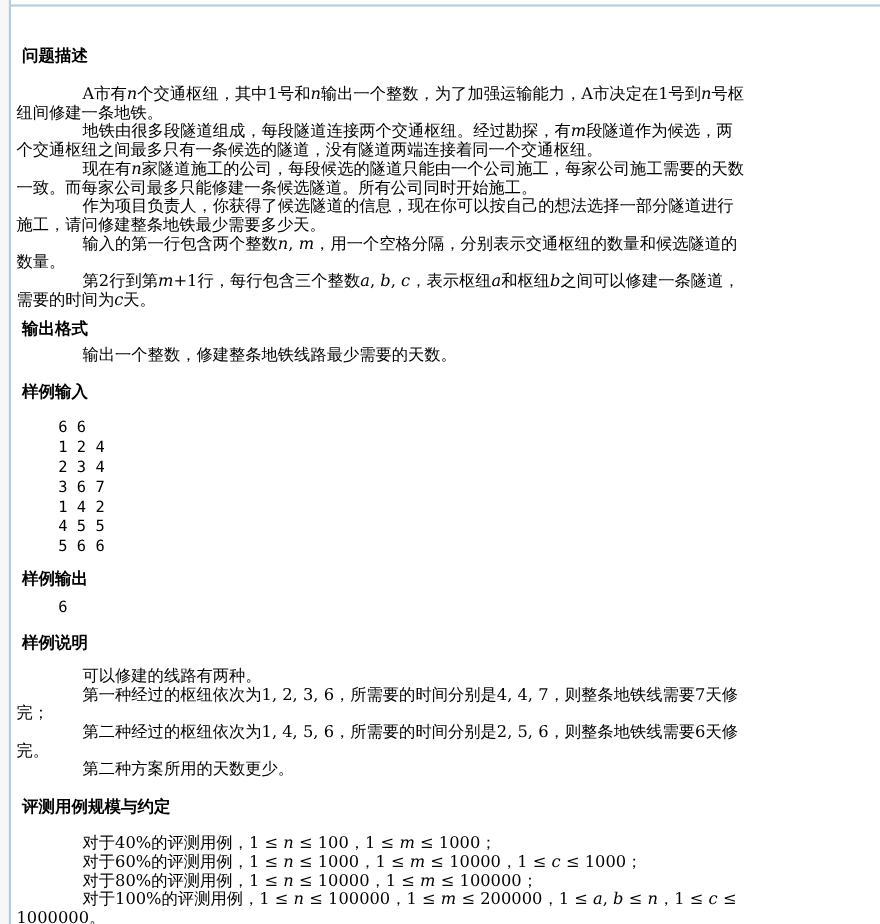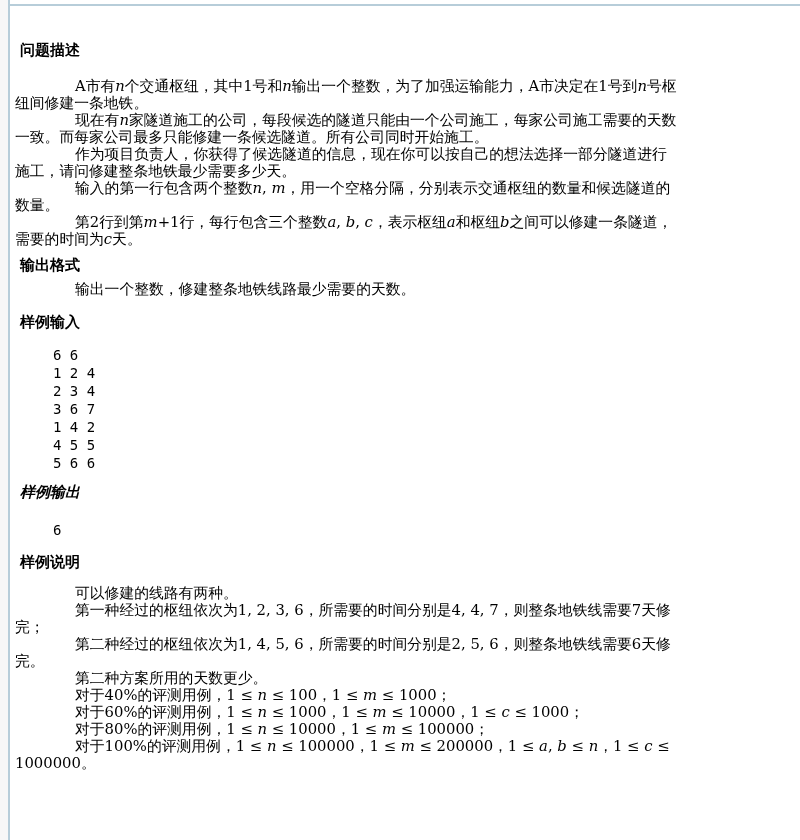--- a/index.html
+++ b/index.html
@@ -31,36 +31,37 @@
   .codeblock {
     font-family: "DejaVu Sans Mono", monospace;
     font-size: 14px; line-height: 18px;
     margin: 0 0 0 43px;
     white-space: pre;
   }
   #h-desc   { margin-top: 22px; margin-bottom: 18px; }
   #h-input  { margin-top: 10px; margin-bottom: 13px; }
   #h-output { margin-top: 10px; margin-bottom: 6px; }
   #h-sin    { margin-top: 17px; margin-bottom: 15px; }
-  #h-sout   { margin-top: 12px; margin-bottom: 20px; font-style: italic; }
+  #h-sout   { margin-top: 12px; margin-bottom: 8px; }
   #h-expl   { margin-top: 15px; margin-bottom: 13px; }
   #h-constr { margin-top: 17px; margin-bottom: 16px; }
 </style>
 </head>
 <body>
 
 <div class="gutter"></div>
 <div class="vline"></div>
 <div class="hline"></div>
 
 <div class="content">
 
   <div>
     <h3 class="hd" id="h-desc">问题描述</h3>
     <p class="para"><span>A市有</span><i>n</i><span>个交通枢纽，其中1号和</span><i>n</i><span>输出一个整数，为了加强运输能力，A市决定在1号到</span><i>n</i><span>号枢纽间修建一条地铁。</span></p>
+    <p class="para"><span>地铁由很多段隧道组成，每段隧道连接两个交通枢纽。经过勘探，有</span><i>m</i><span>段隧道作为候选，两个交通枢纽之间最多只有一条候选的隧道，没有隧道两端连接着同一个交通枢纽。</span></p>
     <p class="para"><span>现在有</span><i>n</i><span>家隧道施工的公司，每段候选的隧道只能由一个公司施工，每家公司施工需要的天数一致。而每家公司最多只能修建一条候选隧道。所有公司同时开始施工。</span></p>
     <p class="para"><span>作为项目负责人，你获得了候选隧道的信息，现在你可以按自己的想法选择一部分隧道进行施工，请问修建整条地铁最少需要多少天。</span></p>
   </div>
 
   <div>
     <p class="para"><span>输入的第一行包含两个整数</span><i>n</i><span>, </span><i>m</i><span>，用一个空格分隔，分别表示交通枢纽的数量和候选隧道的数量。</span></p>
     <p class="para"><span>第2行到第</span><i>m</i><span>+1行，每行包含三个整数</span><i>a</i><span>, </span><i>b</i><span>, </span><i>c</i><span>，表示枢纽</span><i>a</i><span>和枢纽</span><i>b</i><span>之间可以修建一条隧道，需要的时间为</span><i>c</i><span>天。</span></p>
   </div>
 
   <div>
@@ -86,20 +87,21 @@
 
   <div>
     <h3 class="hd" id="h-expl">样例说明</h3>
     <p class="para"><span>可以修建的线路有两种。</span></p>
     <p class="para"><span>第一种经过的枢纽依次为1, 2, 3, 6，所需要的时间分别是4, 4, 7，则整条地铁线需要7天修完；</span></p>
     <p class="para"><span>第二种经过的枢纽依次为1, 4, 5, 6，所需要的时间分别是2, 5, 6，则整条地铁线需要6天修完。</span></p>
     <p class="para"><span>第二种方案所用的天数更少。</span></p>
   </div>
 
   <div>
+    <h3 class="hd" id="h-constr">评测用例规模与约定</h3>
     <p class="para"><span>对于40%的评测用例，1 ≤ </span><i>n</i><span> ≤ 100，1 ≤ </span><i>m</i><span> ≤ 1000；</span></p>
     <p class="para"><span>对于60%的评测用例，1 ≤ </span><i>n</i><span> ≤ 1000，1 ≤ </span><i>m</i><span> ≤ 10000，1 ≤ </span><i>c</i><span> ≤ 1000；</span></p>
     <p class="para"><span>对于80%的评测用例，1 ≤ </span><i>n</i><span> ≤ 10000，1 ≤ </span><i>m</i><span> ≤ 100000；</span></p>
     <p class="para"><span>对于100%的评测用例，1 ≤ </span><i>n</i><span> ≤ 100000，1 ≤ </span><i>m</i><span> ≤ 200000，1 ≤ </span><i>a</i><span>, </span><i>b</i><span> ≤ </span><i>n</i><span>，1 ≤ </span><i>c</i><span> ≤ 1000000。</span></p>
 
   </div>
 
 </div>
 
 </body></html>

